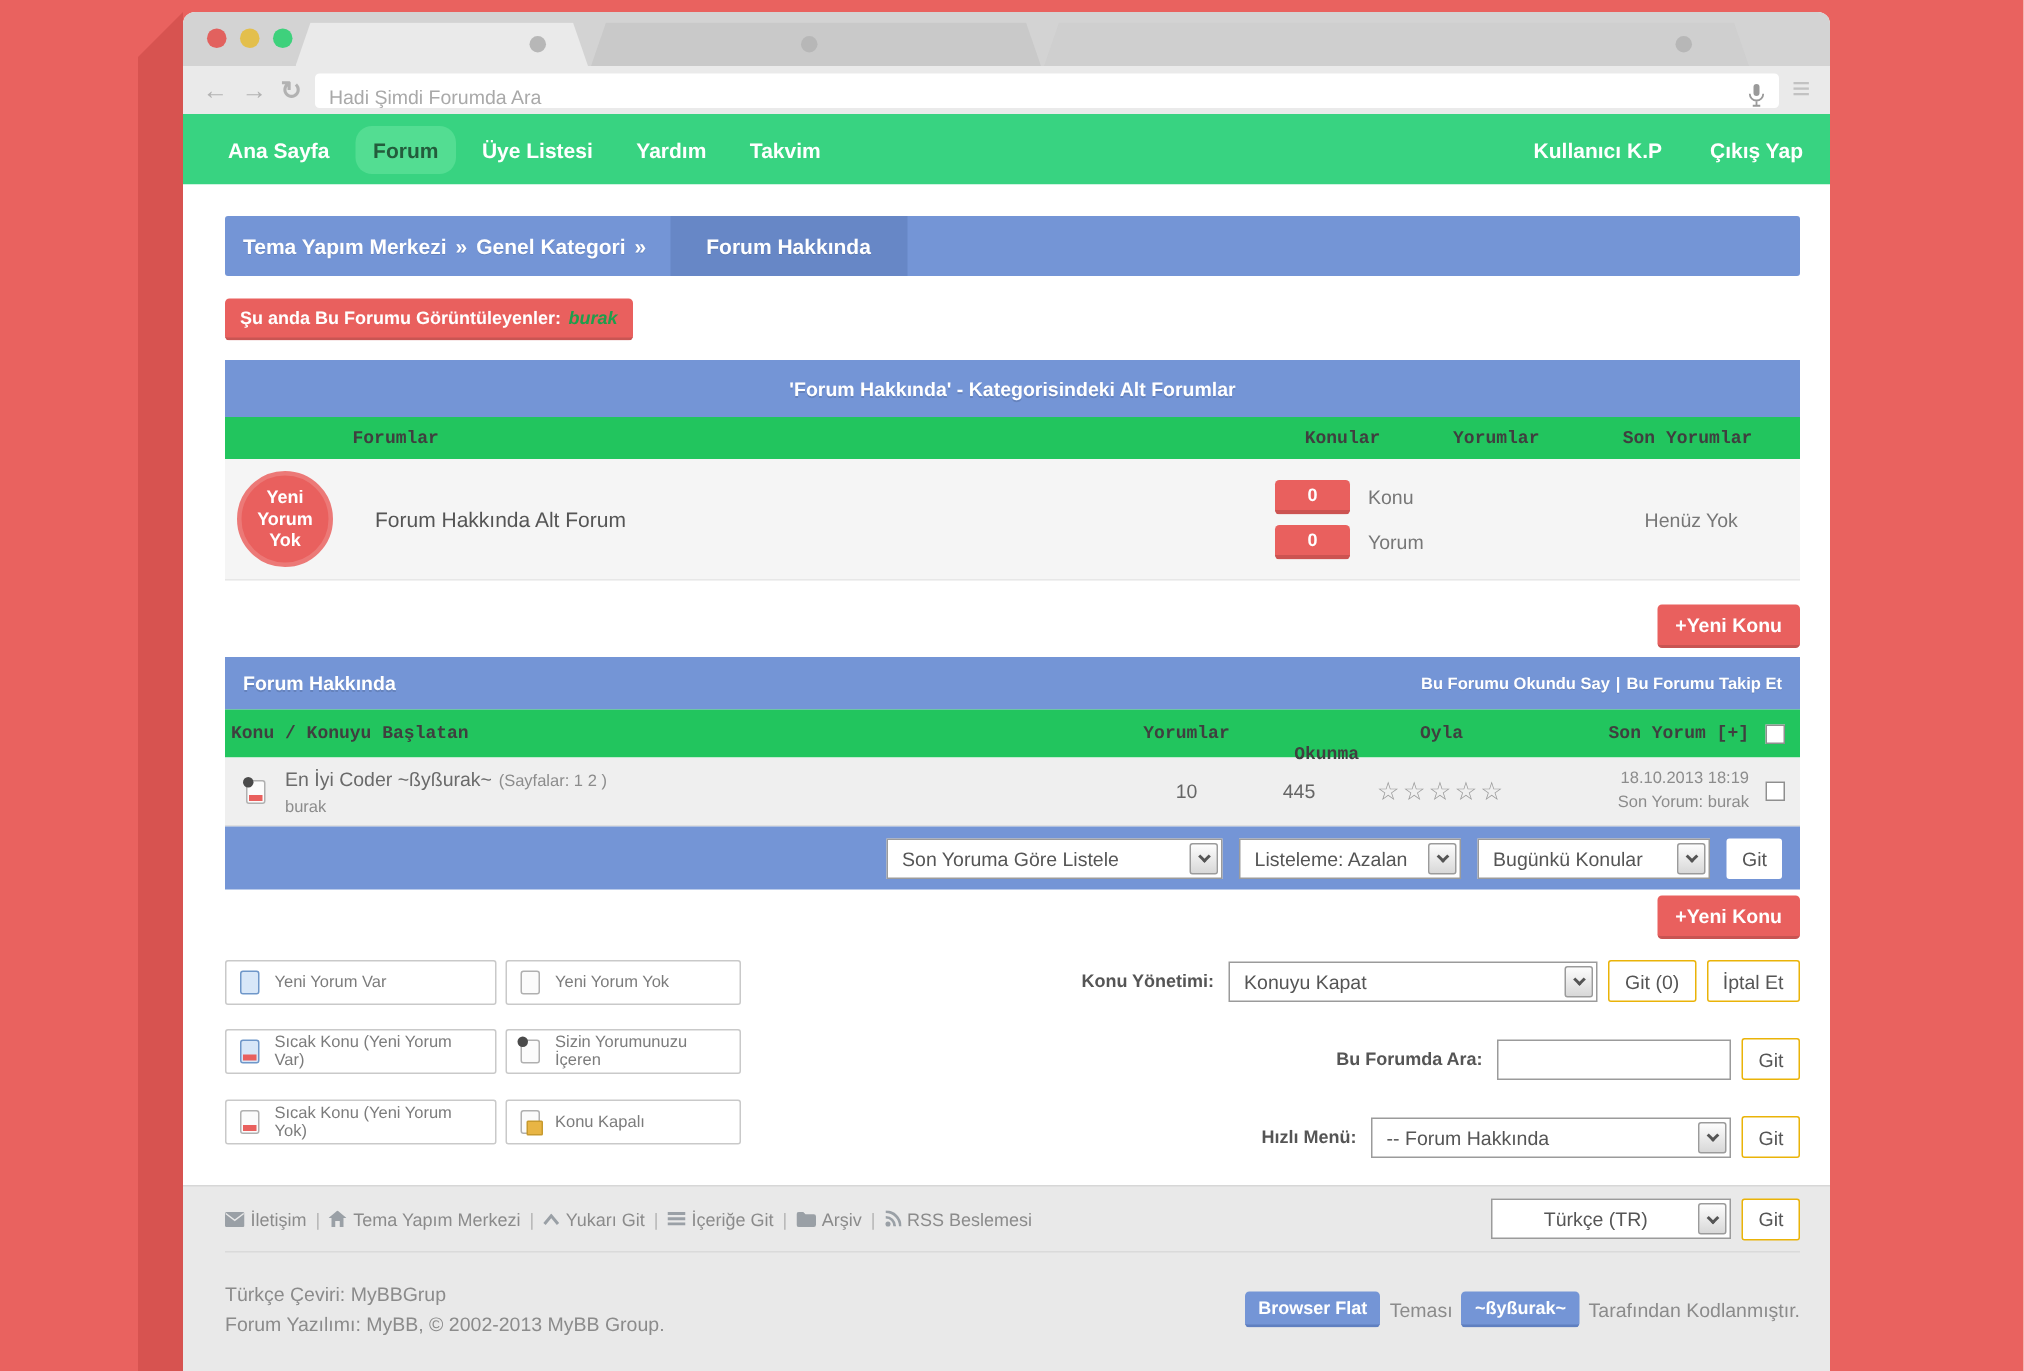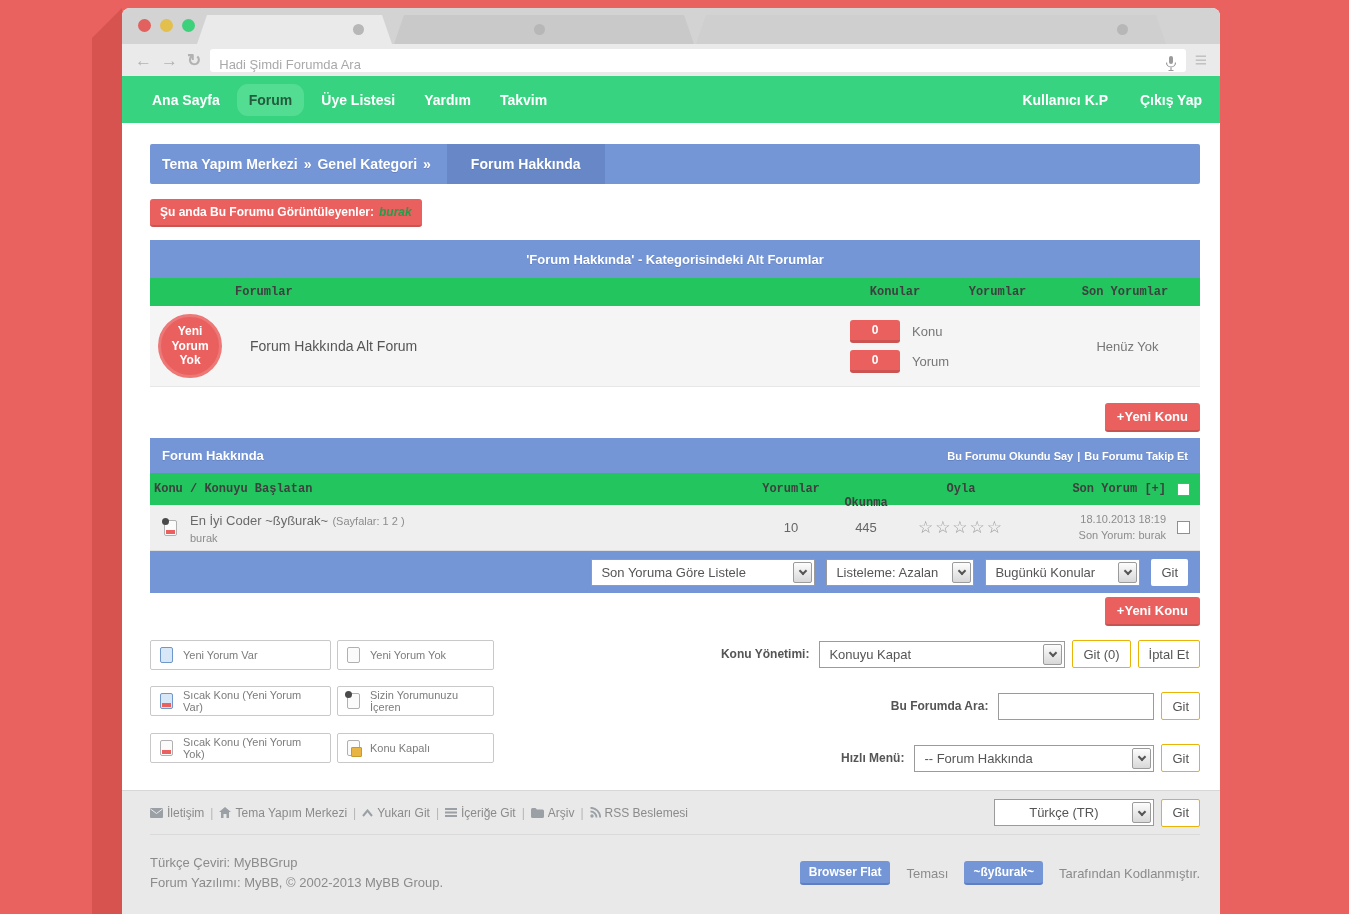--- a/index.html
+++ b/index.html
@@ -78,21 +78,21 @@
   .newtopic-row.second { margin-top:4px; }
   .btn-red { background:#e9605e; color:#fff; font-weight:bold; font-size:13px; padding:6px 12px;
     border-radius:3px; border-bottom:2px solid #c85452; }
   .threads-header { height:35px; background:#7495d6; display:flex; align-items:center; padding:0 12px;
     color:#fff; font-weight:bold; text-shadow:0 1px 0 rgba(0,0,0,.12); }
   .threads-title { font-size:13px; }
   .threads-actions { margin-left:auto; font-size:11px; display:flex; gap:4px; }
   .th-cols { height:32px; }
   .c-topic { flex:1; padding-left:4px; }
   .c-trep { width:70px; text-align:center; }
-  .c-views { width:80px; text-align:center;margin-top:27px; }
+  .c-views { width:80px; text-align:right;margin-top:27px; }
   .c-rating { width:110px; text-align:center; }
   .c-lastp { width:150px; text-align:right; }
   .c-cb { width:34px; display:flex; justify-content:center; }
   .cb { width:13px; height:13px; background:#fff; border:1px solid #8f8f8f; display:inline-block; }
   .thread-row { background:#efefef; display:flex; align-items:center; min-height:46px; border-bottom:1px solid #dedede; }
   .paper { width:13px; height:16px; background:#fbfbfb; border:1px solid #b0b0b0; border-radius:2px; position:relative; flex:none; }
   .paper.p-blue { background:#d8e7f8; border-color:#6f97c9; }
   .paper.p-bar::after { content:''; position:absolute; left:1px; right:1px; bottom:1px; height:4px; background:#e9605e; }
   .paper.p-dot::before { content:''; position:absolute; left:-3px; top:-3px; width:7px; height:7px; border-radius:50%; background:#4a4a4a; }
   .paper.p-lock::after { content:''; position:absolute; right:-3px; bottom:-2px; width:9px; height:8px;
@@ -127,21 +127,21 @@
     outline:none; font-family:"Liberation Sans",sans-serif; }
   
   .footer { height:124px; background:#e9e9e9; border-top:1px solid #d7d7d7; padding:0 20px 0 28px; flex:none; }
   .footer-top { display:flex; align-items:center; height:44px; border-bottom:1px solid #dadada; }
   .f-links { display:flex; align-items:center; gap:6px; font-size:12px; color:#8b8b8b; }
   .f-link { display:flex; align-items:center; gap:4px; }
   .f-sep { color:#b5b5b5; }
   .f-lang { margin-left:auto; display:flex; align-items:center; gap:7px; }
   .footer-bottom { display:flex; align-items:center; padding-top:18px; font-size:13px; color:#8b8b8b; }
   .credits div { line-height:1.55; }
-  .theme-row { margin-left:auto; display:flex; align-items:center; gap:16px; }
+  .theme-row { margin-left:auto; display:flex; align-items:center; gap:6px; }
   .btn-blue { background:#7495d6; color:#fff; font-weight:bold; font-size:12px; padding:4px 9px;
     border-radius:3px; border-bottom:2px solid #5f7fc0; }
   .ficon { flex:none; }
 </style>
 </head>
 <body>
 
 <div class="fold"></div>
 
 <div class="window">

